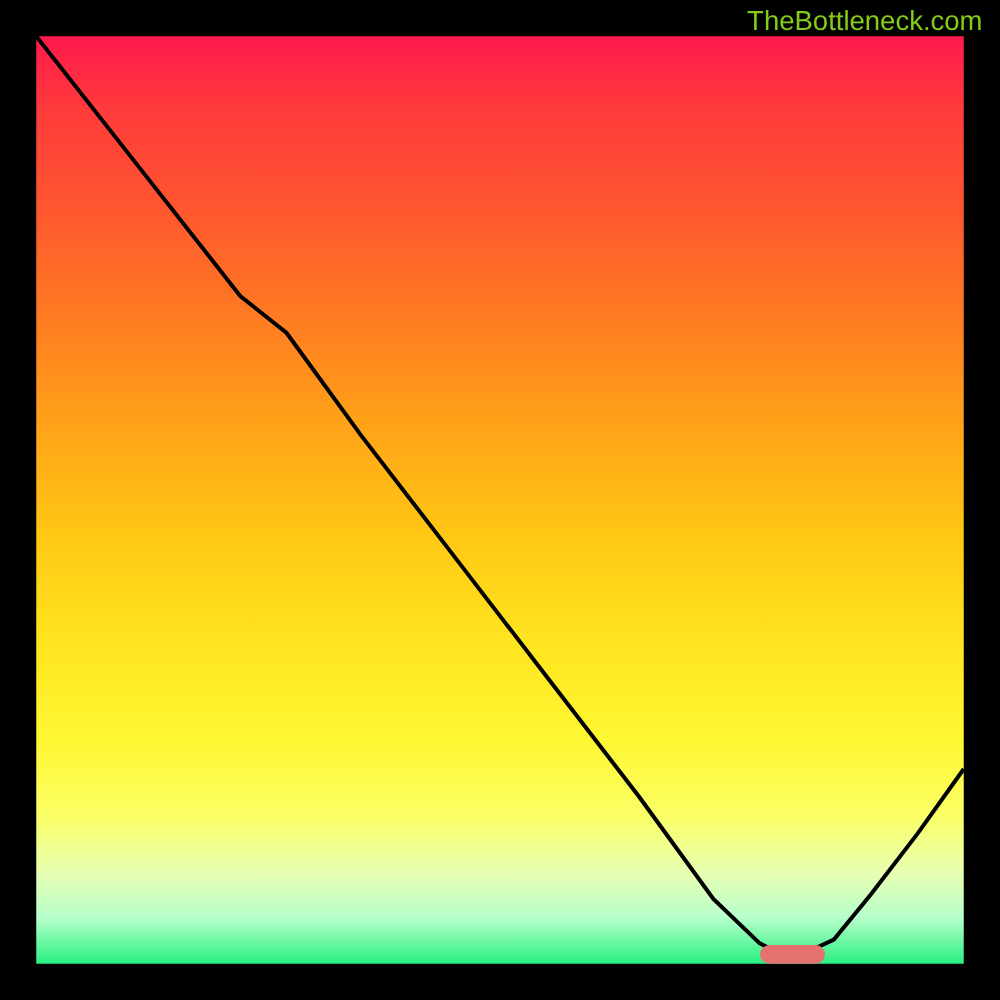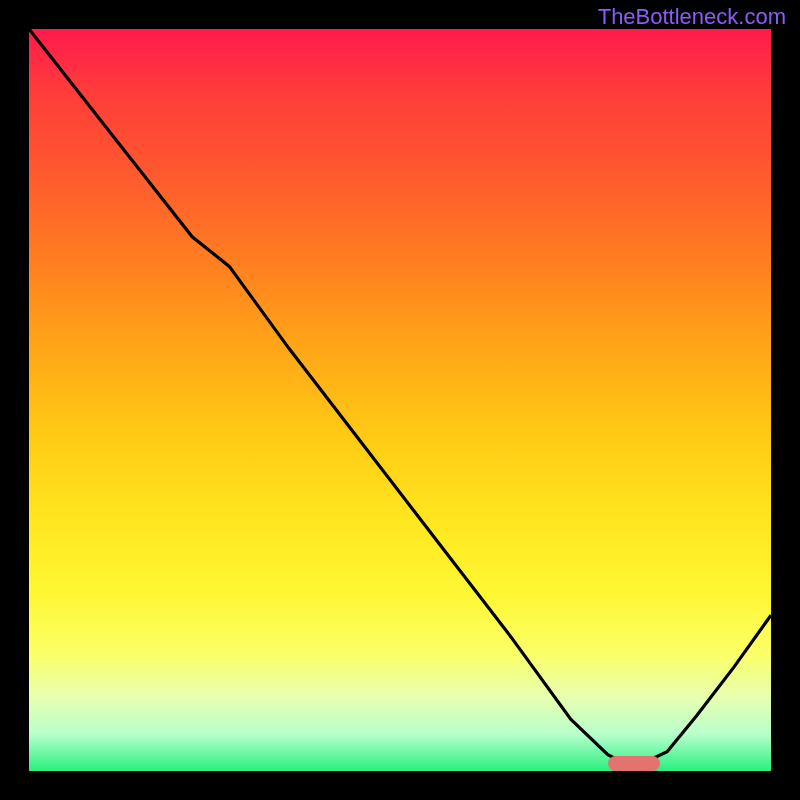--- a/index.html
+++ b/index.html
@@ -8,21 +8,21 @@
     width: 800px;
     height: 800px;
     background: #000;
     position: relative;
     font-family: Arial, sans-serif;
   }
   .watermark {
     position: absolute;
     top: 4px;
     right: 14px;
-    color: #8b5cf6;
+    color: #84cc16;
     font-size: 22px;
     font-weight: 500;
     z-index: 10;
   }
   .plot-area {
     position: absolute;
     left: 29px;
     top: 29px;
     width: 742px;
     height: 742px;

